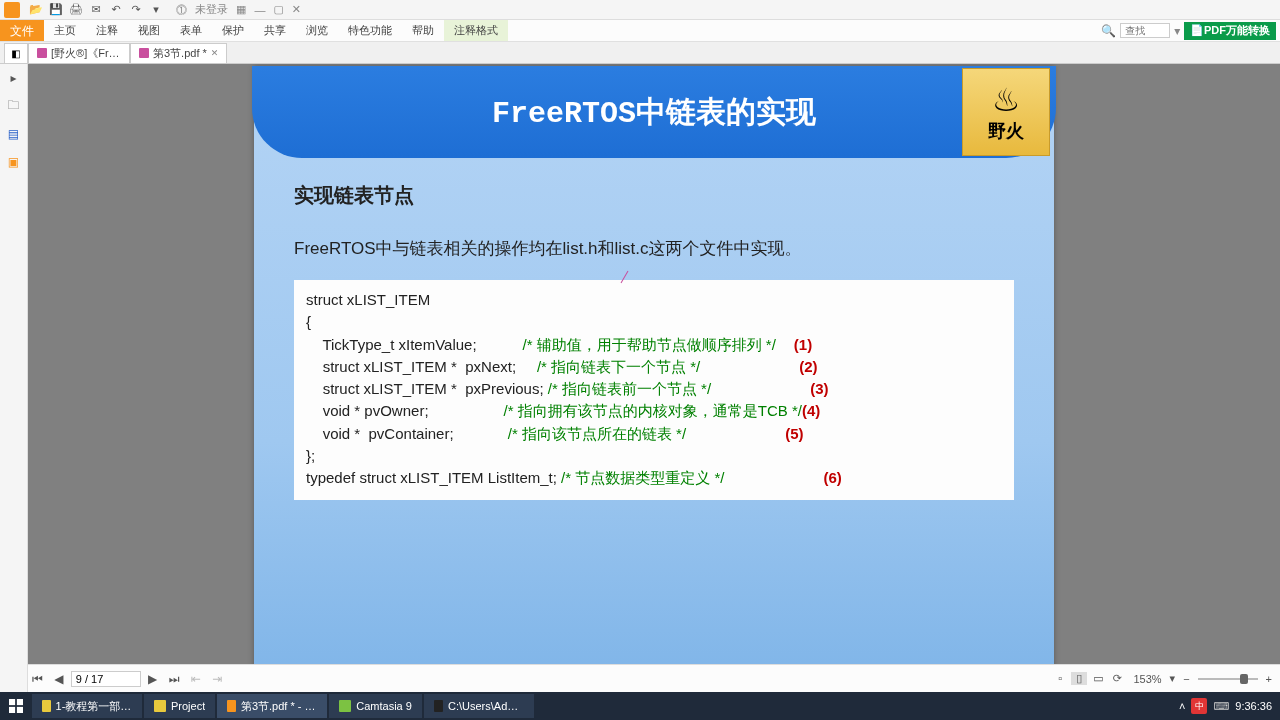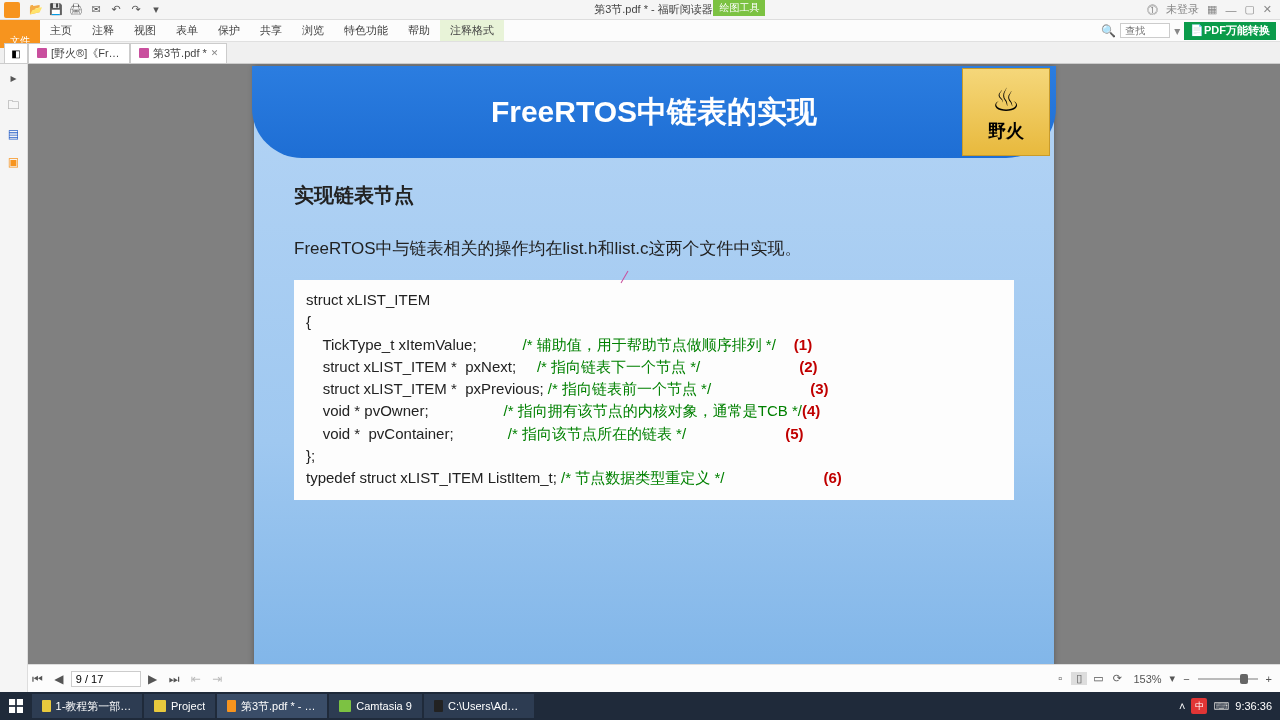--- a/index.html
+++ b/index.html
@@ -9,21 +9,21 @@
 .titlebar { height: 20px; background: #f5f5f5; display: flex; align-items: center; border-bottom: 1px solid #ddd; }
 .app-icon { width: 16px; height: 16px; background: #f7941e; border-radius: 2px; margin: 0 4px; }
 .qat { display: flex; gap: 4px; align-items: center; padding: 0 4px; }
 .qat span { width: 16px; height: 16px; display: inline-flex; align-items: center; justify-content: center; color: #555; font-size: 11px; }
 .title-text { flex: 1; text-align: center; font-size: 11px; color: #444; position: relative; }
 .tool-ctx { position: absolute; left: 50%; transform: translateX(60px); top: -2px; background: #7cc242; color: #fff; padding: 1px 6px; font-size: 10px; }
 .title-right { display: flex; gap: 8px; align-items: center; padding: 0 8px; color: #888; font-size: 11px; }
 
 
 .menubar { height: 22px; background: #fcfcfc; display: flex; align-items: stretch; border-bottom: 1px solid #e0e0e0; }
-.menu-file { background: #f7941e; color: #fff; padding: 14px 10px; font-size: 10px; }
+.menu-file { background: #f7941e; color: #fff; padding: 3px 10px; font-size: 12px; }
 .menu-item { padding: 3px 10px; font-size: 11px; color: #444; }
 .menu-item.ctx { background: #e8f3d8; }
 .menu-right { margin-left: auto; display: flex; align-items: center; gap: 4px; padding-right: 4px; }
 .searchbox { border: 1px solid #ccc; padding: 1px 4px; font-size: 10px; width: 50px; color: #999; }
 .pdf-convert { background: #0a9b4a; color: #fff; padding: 2px 6px; font-size: 11px; font-weight: bold; height: 18px; display: flex; align-items: center; }
 
 
 .tabbar { height: 22px; background: #f0f0f0; display: flex; align-items: center; border-bottom: 1px solid #ccc; }
 .home-tab { width: 24px; height: 20px; border: 1px solid #ccc; border-bottom: none; background: #fff; margin-left: 4px; display: flex; align-items: center; justify-content: center; font-size: 10px; }
 .doc-tab { border: 1px solid #ccc; border-bottom: none; background: #fff; padding: 2px 8px; font-size: 11px; color: #444; display: flex; align-items: center; gap: 4px; height: 20px; max-width: 120px; }
@@ -35,21 +35,21 @@
 
 .main { display: flex; height: 628px; }
 .leftbar { width: 28px; background: #f5f5f5; border-right: 1px solid #ddd; display: flex; flex-direction: column; align-items: center; padding-top: 6px; gap: 12px; }
 .leftbar .lb-icon { width: 16px; height: 16px; font-size: 12px; color: #555; display: flex; align-items: center; justify-content: center; }
 .leftbar .lb-icon.blue { color: #2a62c9; }
 .leftbar .lb-icon.orange { color: #f7941e; }
 
 .content { flex: 1; background: #808080; display: flex; justify-content: center; overflow: hidden; padding-top: 2px; }
 .page { width: 800px; height: 100%; background: linear-gradient(180deg, #b4d4f5 0%, #9fc8f0 60%, #7eb4e8 100%); box-shadow: 0 0 6px rgba(0,0,0,0.3); position: relative; }
 .slide-header { height: 92px; background: linear-gradient(180deg, #2b7de0 0%, #1e6ed4 100%); display: flex; align-items: center; justify-content: center; color: #fff; border-bottom-left-radius: 50px; border-bottom-right-radius: 50px; margin: 0 -2px; }
-.slide-title { font-size: 30px; font-weight: bold; font-family: Liberation Sans, sans-serif; }
+.slide-title { font-size: 30px; font-weight: bold; font-family: Liberation Mono, monospace; }
 .logo-box { position: absolute; right: 4px; top: 2px; width: 88px; height: 88px; background: linear-gradient(180deg, #f5d77a 0%, #e8b93d 100%); display: flex; flex-direction: column; align-items: center; justify-content: center; border: 1px solid #c99b2a; }
 .logo-box .flame { font-size: 32px; }
 .logo-box .logo-text { font-size: 18px; font-weight: bold; font-family: "KaiTi", serif; }
 
 .slide-body { padding: 24px 40px; }
 .section-title { font-size: 20px; font-weight: bold; color: #222; margin-bottom: 28px; font-family: Liberation Sans, sans-serif; }
 .section-desc { font-size: 17px; color: #222; margin-bottom: 20px; font-family: "SimSun", serif; }
 .section-desc .fn { font-family: Arial; }
 
 .codebox { background: #fdfdfd; padding: 10px 12px; font-family: Consolas, "Courier New", monospace; font-size: 15px; line-height: 1.35; white-space: pre; color: #222; position: relative; }
@@ -91,24 +91,20 @@
 <div class="titlebar">
   <div class="app-icon"></div>
   <div class="qat">
     <span>📂</span>
     <span>💾</span>
     <span>🖨</span>
     <span>✉</span>
     <span>↶</span>
     <span>↷</span>
     <span>▾</span>
-  </div>
-  <div class="title-text">
-    <span>第3节.pdf * - 福昕阅读器</span>
-    <span class="tool-ctx">绘图工具</span>
   </div>
   <div class="title-right">
     <span>⓵</span>
     <span>未登录</span>
     <span>▦</span>
     <span>—</span>
     <span>▢</span>
     <span>✕</span>
   </div>
 </div>

